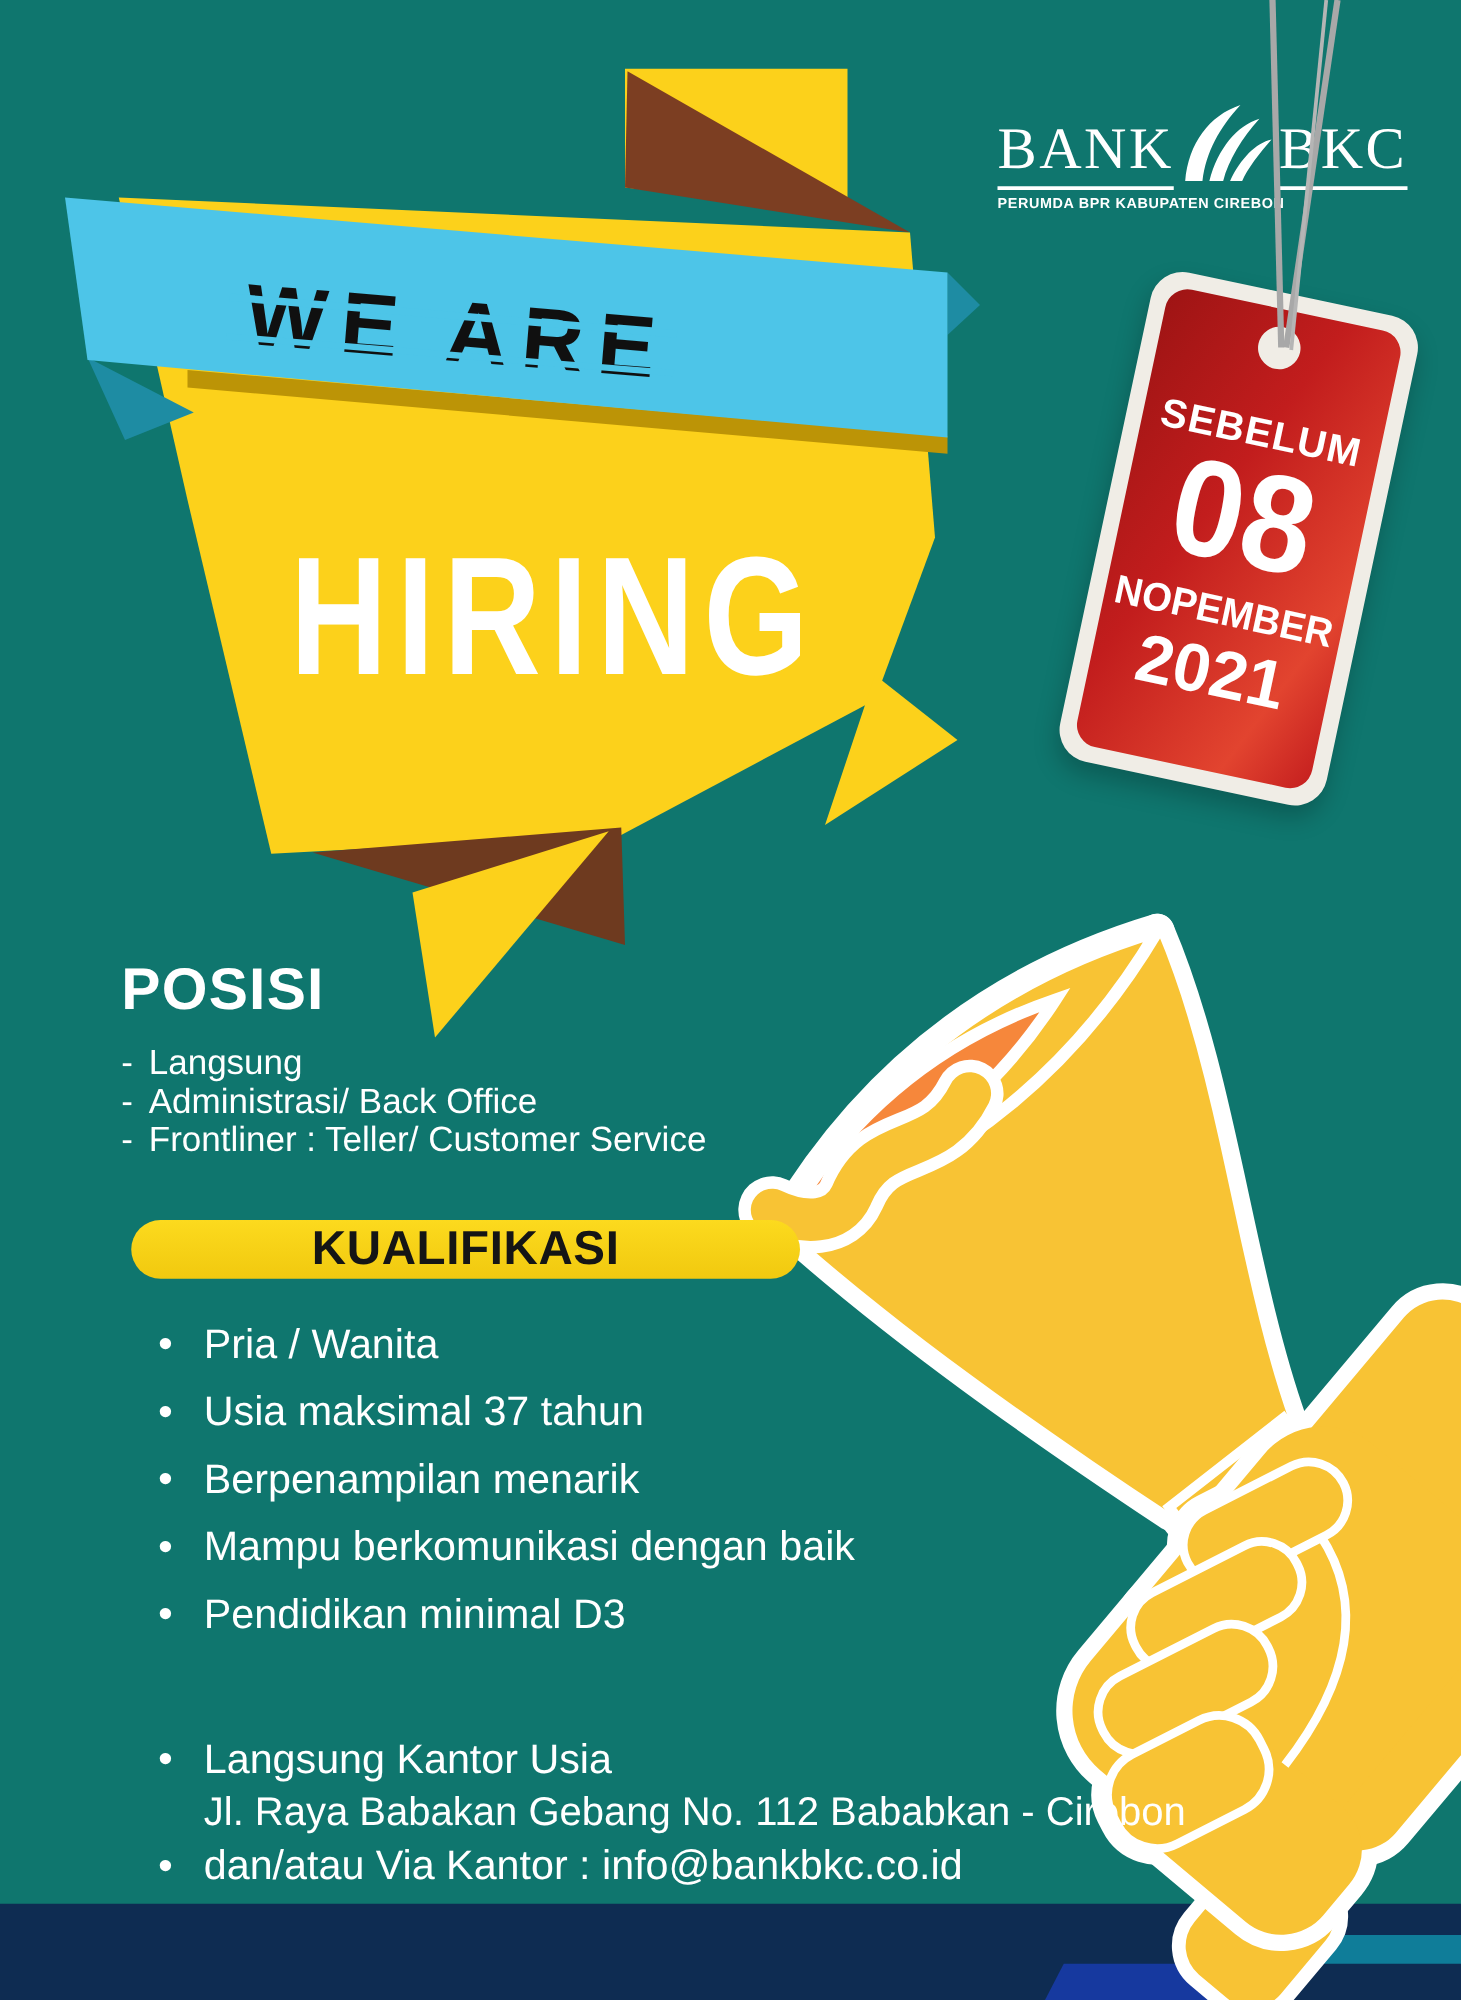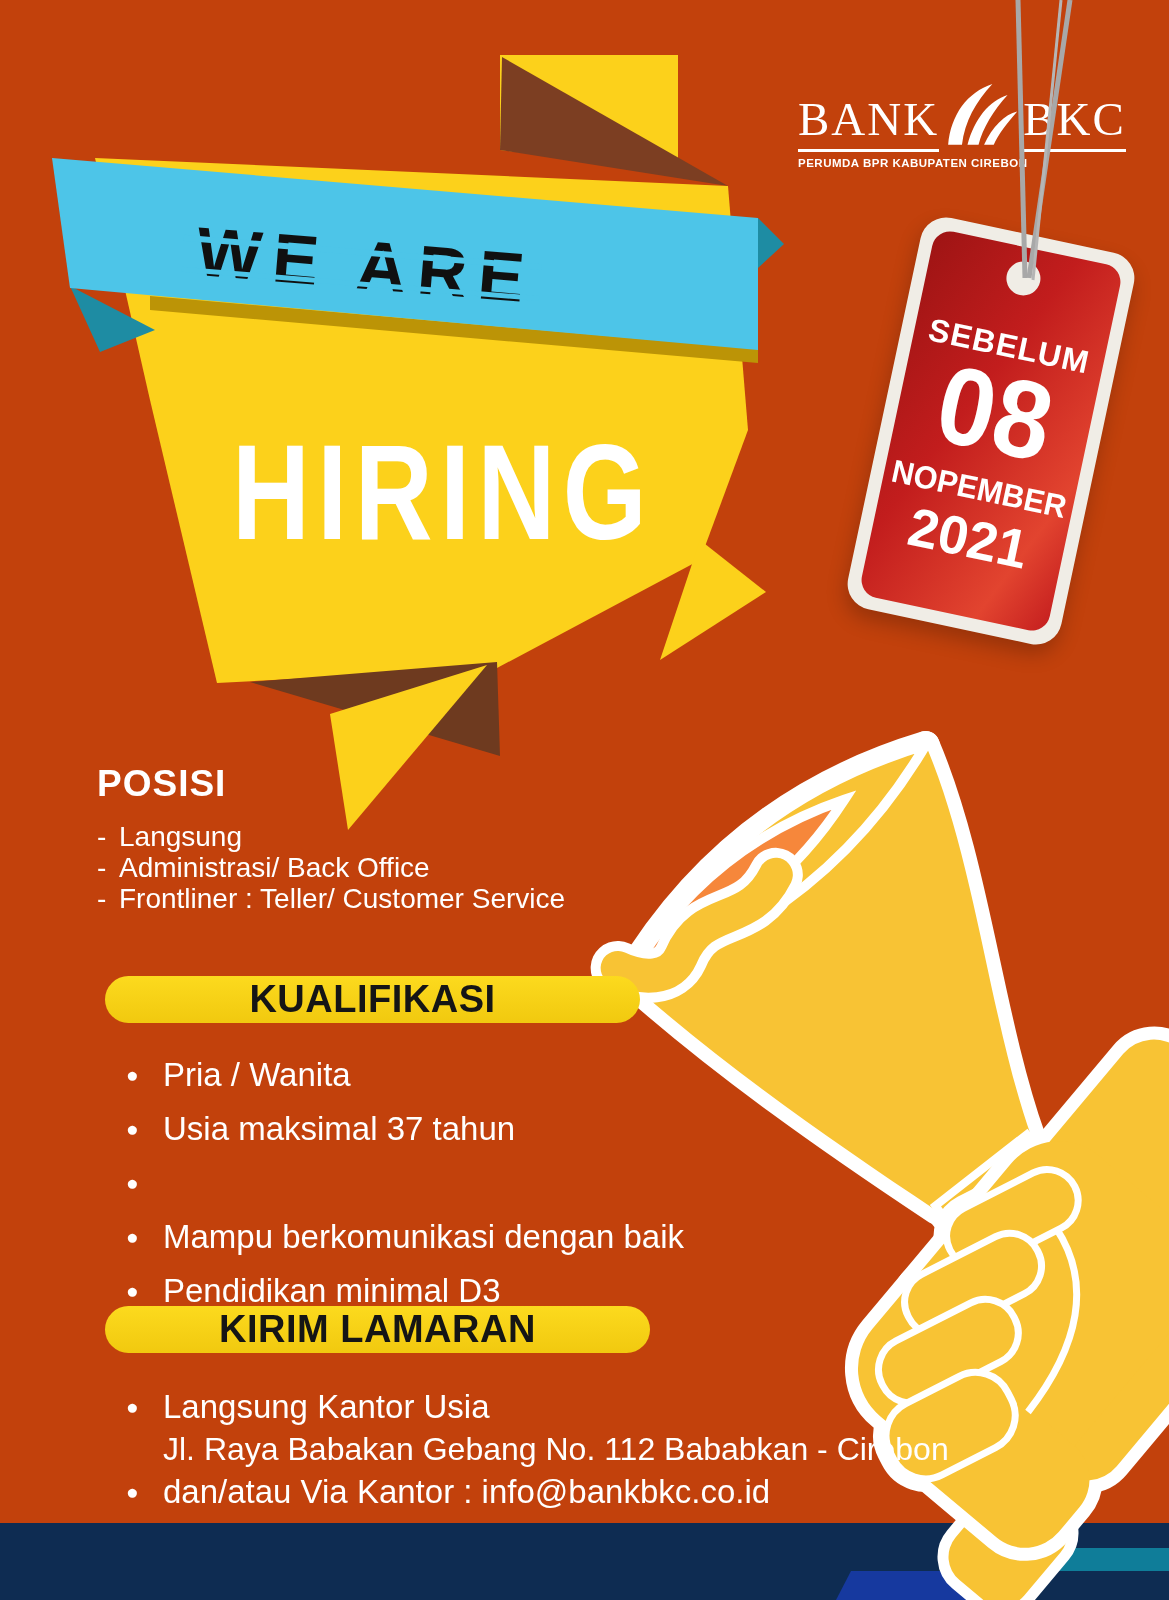--- a/index.html
+++ b/index.html
@@ -1,18 +1,18 @@
 <!DOCTYPE html>
 <html><head>
 <meta charset="utf-8">
 <style>
   html,body{margin:0;padding:0;background:#333;}
   .canvas{
     position:relative;width:1169px;height:1600px;overflow:hidden;
-    background:#c2410c;font-family:"Liberation Sans",sans-serif;
+    background:#0f766e;font-family:"Liberation Sans",sans-serif;
   }
   .art,.strings{position:absolute;left:0;top:0;}
   .art{z-index:0;}
   .strings{z-index:4;pointer-events:none;}
 
   
   .logo{position:absolute;left:798px;top:70px;z-index:2;color:#fff;}
   .logo-row{display:flex;align-items:flex-end;}
   .logo-bank,.logo-bkc{
     font-family:"Liberation Serif",serif;font-size:47px;letter-spacing:2px;
@@ -49,21 +49,21 @@
        border-radius:50%;background:#F0EDE6;}
   .tag-content{position:absolute;inset:13px;display:flex;flex-direction:column;
        align-items:center;padding-top:84px;color:#fff;font-weight:bold;text-align:center;}
   .tag-sebelum{font-size:32px;letter-spacing:1px;line-height:1;}
   .tag-day{font-size:102px;line-height:.94;margin-top:6px;transform:scaleY(1.08);}
   .tag-month{font-size:32px;line-height:1;margin-top:12px;transform:scaleX(.96);}
   .tag-year{font-size:54px;line-height:1;margin-top:7px;}
 
   
   .posisi{position:absolute;left:97px;top:763px;z-index:2;color:#fff;}
-  .posisi-title{font-size:37px;font-weight:bold;letter-spacing:1px;}
+  .posisi-title{font-size:47px;font-weight:bold;letter-spacing:1px;}
   .posisi-list{margin-top:16px;font-size:28px;line-height:31px;}
   .dash-row{display:flex;}
   .dash-row .dash{width:22px;}
 
   
   .pill{
     position:absolute;z-index:2;height:47px;border-radius:32px;
     background:linear-gradient(180deg,#FCDA1E,#F1C90F);
     display:flex;align-items:center;justify-content:center;
     font-size:38px;font-weight:bold;color:#151515;letter-spacing:.5px;
@@ -221,34 +221,32 @@
     <div class="bullet-row">
       <span class="dot">●</span>
       <span>Pria / Wanita</span>
     </div>
     <div class="bullet-row">
       <span class="dot">●</span>
       <span>Usia maksimal 37 tahun</span>
     </div>
     <div class="bullet-row">
       <span class="dot">●</span>
+      <span>Berpenampilan menarik</span>
     </div>
     <div class="bullet-row">
       <span class="dot">●</span>
       <span>Mampu berkomunikasi dengan baik</span>
     </div>
     <div class="bullet-row">
       <span class="dot">●</span>
       <span>Pendidikan minimal D3</span>
     </div>
   </div>
 
-  <div class="pill pill-kirim">
-    <span>KIRIM LAMARAN</span>
-  </div>
   <div class="kirim-list">
     <div class="bullet-row">
       <span class="dot">●</span>
       <span>Langsung Kantor Usia</span>
     </div>
     <div class="sub-row">Jl. Raya Babakan Gebang No. 112 Bababkan - Cirebon</div>
     <div class="bullet-row">
       <span class="dot">●</span>
       <span>dan/atau Via Kantor : info@bankbkc.co.id</span>
     </div>

